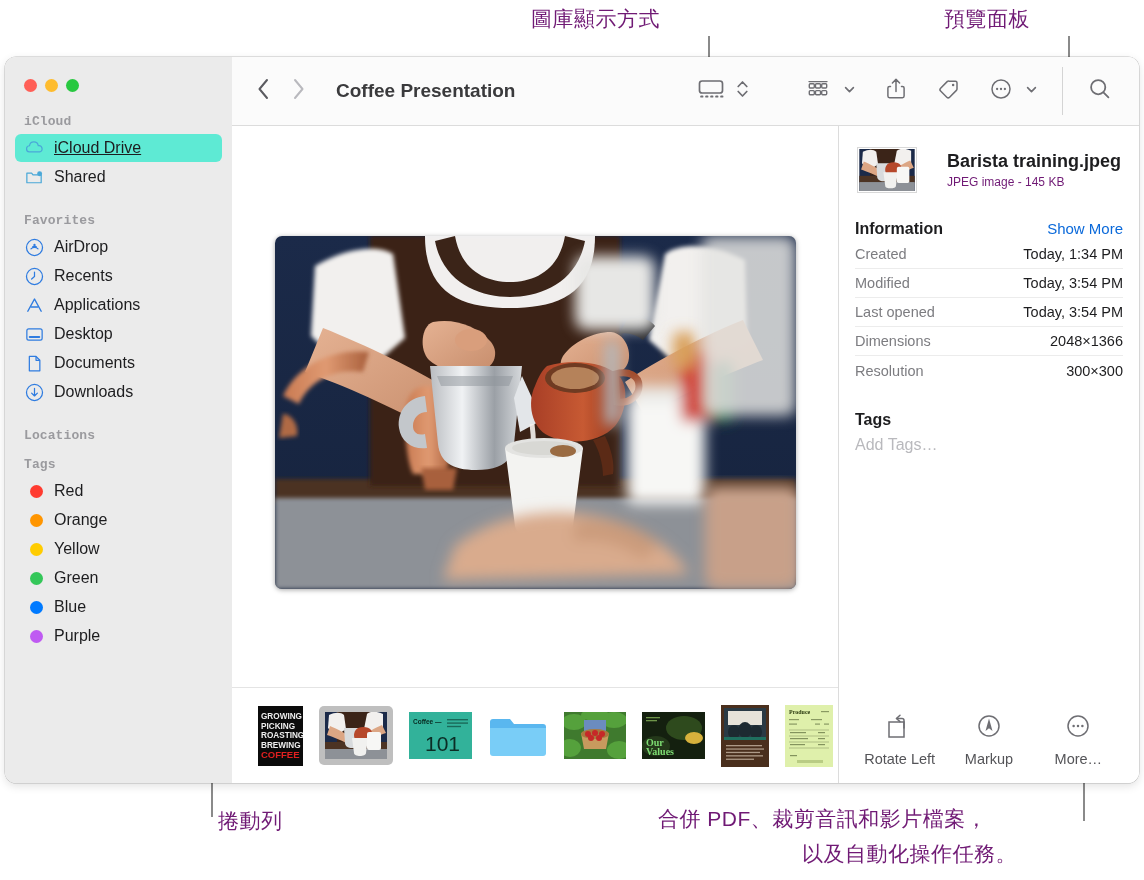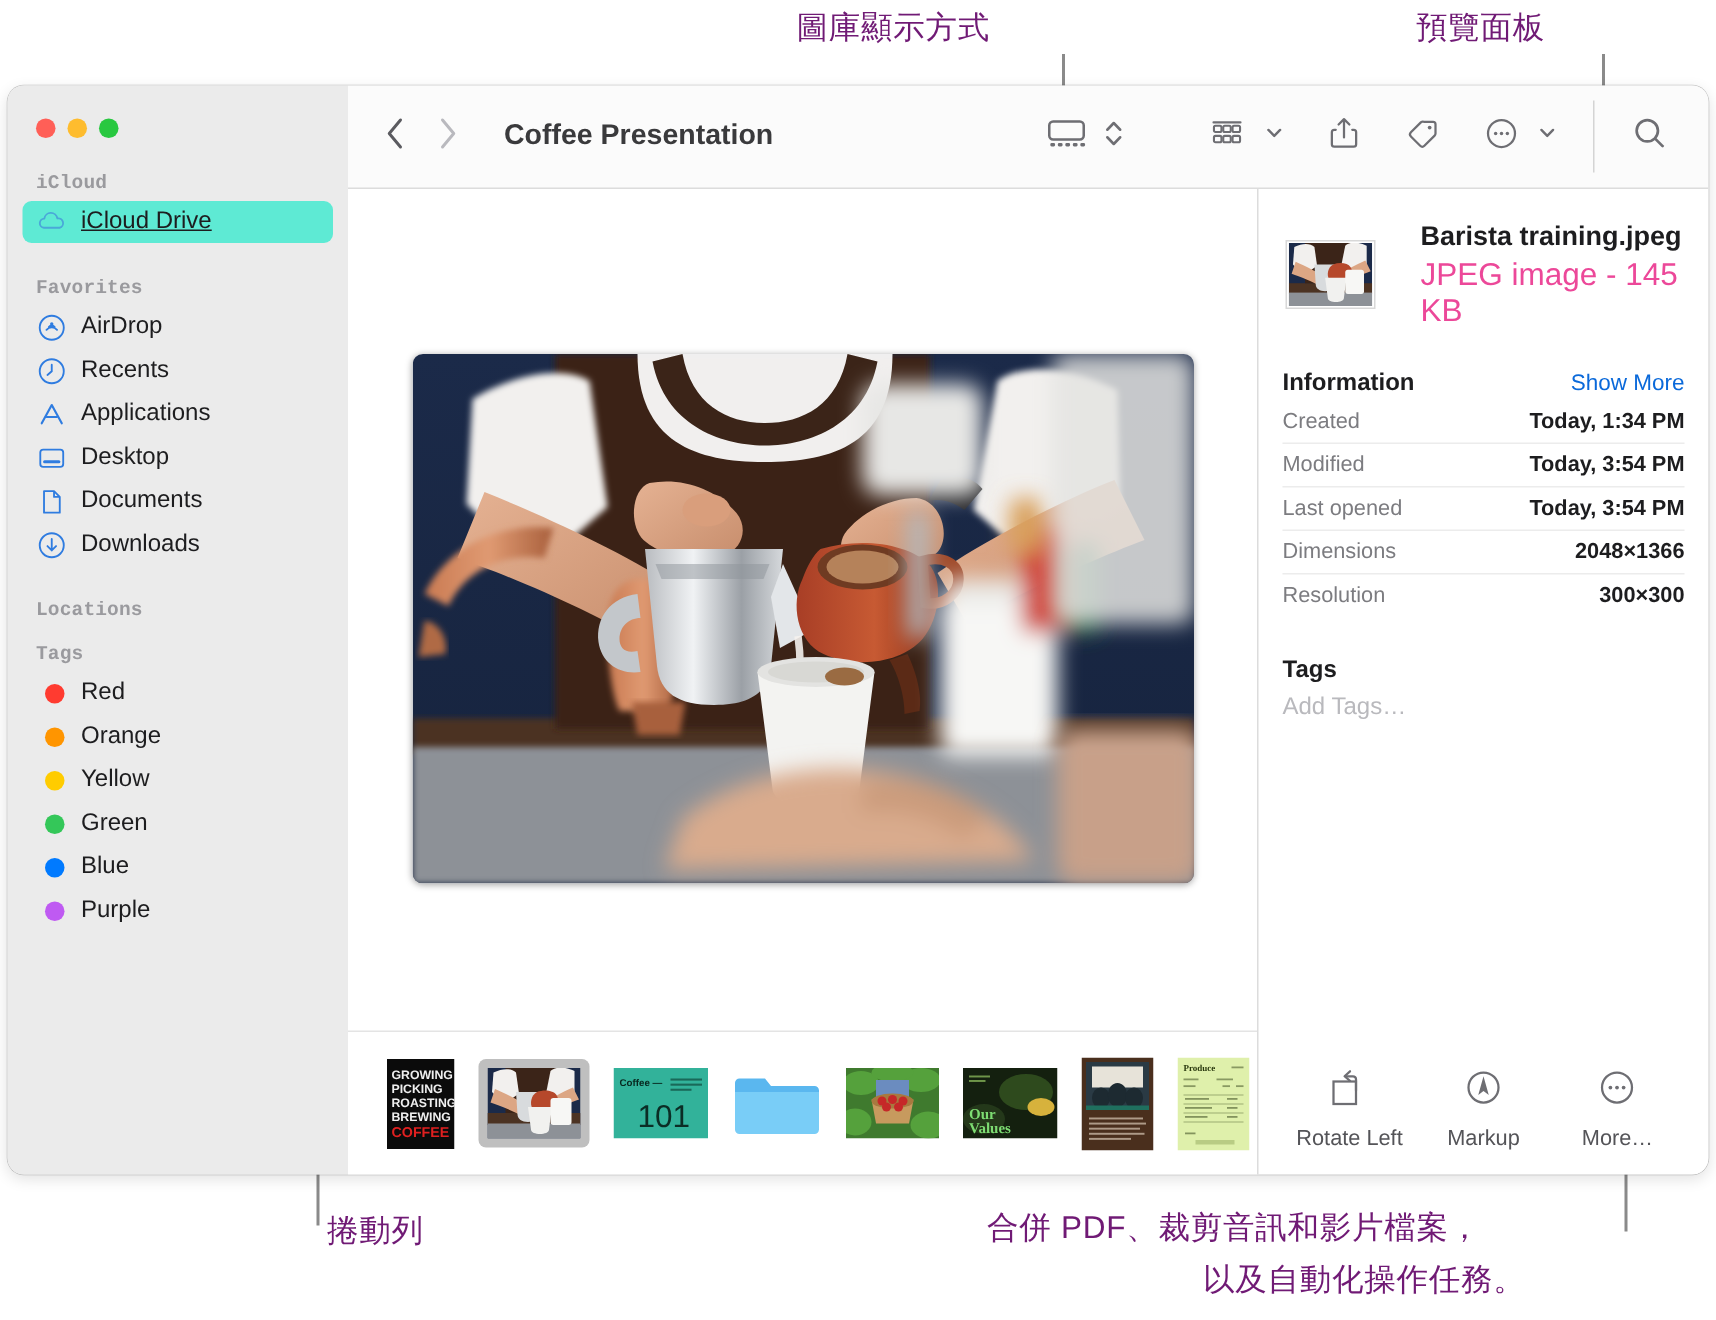--- a/index.html
+++ b/index.html
@@ -116,37 +116,37 @@
     width: 301px; flex: 0 0 301px;
     border-left: 1px solid #dcdcdc;
     background: #fff;
     display: flex; flex-direction: column;
     padding: 0 16px;
     position: relative;
   }
   .pv-head { display: flex; align-items: center; gap: 30px; padding: 21px 0 0 2px; }
   .pv-thumb { width: 60px; height: 46px; border: 1px solid #d8d8d8; background:#fff; padding:1px; flex:0 0 60px; overflow:hidden; }
   .pv-name { font-size: 18px; font-weight: bold; color: #1d1d1f; line-height: 1.2; }
-  .pv-kind { font-size: 21px; color: #ec4899; margin-top: 3px; }
+  .pv-kind { font-size: 12px; color: #701a75; margin-top: 3px; }
   .pv-sec {
     display: flex; align-items: baseline; justify-content: space-between;
     margin-top: 27px; margin-bottom: 2px;
   }
   .pv-sec-title { font-size: 16px; font-weight: bold; color: #1d1d1f; }
   .pv-link { font-size: 15px; color: #0a69da; }
   .inforow {
     display: flex; justify-content: space-between; align-items: center;
     height: 29px;
     border-bottom: 1px solid #ececec;
     font-size: 14.5px;
     text-align: center;
   }
   .inforow:last-child { border-bottom: none; }
   .ik { color: #7c7c80; }
-  .iv { color: #1d1d1f; font-weight: bold; }
+  .iv { color: #1d1d1f; font-weight: normal; }
   .tags-title { font-size: 16px; font-weight: bold; color: #1d1d1f; margin-top: 26px; }
   .tags-add { font-size: 16px; color: #b9b9bd; margin-top: 7px; }
   .pv-actions {
     margin-top: auto;
     display: flex; justify-content: space-around; align-items: flex-end;
     padding-bottom: 16px;
   }
   .pv-act { display: flex; flex-direction: column; align-items: center; gap: 7px; width: 92px; }
   .pv-act-label { font-size: 14.5px; color: #545458; }
 </style>
@@ -176,20 +176,29 @@
     </div>
 
     <div class="sb-section">iCloud</div>
     <div class="sb-item selected">
       <span class="sb-ico">
         <svg width="21" height="21" viewBox="0 0 22 22">
             <path d="M5.5 14.5a3.2 3.2 0 0 1 .3-6.38A4.6 4.6 0 0 1 14.9 8a3.35 3.35 0 0 1 1.6 6.5z" fill="none" stroke="#4aa8d8" stroke-width="1.3" stroke-linejoin="round"></path>
           </svg>
       </span>
       <span>iCloud Drive</span>
+    </div>
+    <div class="sb-item">
+      <span class="sb-ico">
+        <svg width="21" height="21" viewBox="0 0 22 22">
+            <path d="M3 6.5h5l1.4 1.8H18v8.2H3z" fill="none" stroke="#4aa8d8" stroke-width="1.3" stroke-linejoin="round"></path>
+            <circle cx="16.4" cy="7" r="2.6" fill="#4aa8d8"></circle>
+          </svg>
+      </span>
+      <span>Shared</span>
     </div>
 
     <div class="sb-section">Favorites</div>
     <div class="sb-item">
       <span class="sb-ico">
         <svg width="21" height="21" viewBox="0 0 22 22">
             <circle cx="11" cy="11" r="8.4" fill="none" stroke="#2f7ce0" stroke-width="1.3"></circle>
             <path d="M7.3 12.4a5 5 0 0 1 7.4 0M9 10.4a2.8 2.8 0 0 1 4 0" fill="none" stroke="#2f7ce0" stroke-width="1.3" stroke-linecap="round"></path>
             <circle cx="11" cy="8.3" r="1.2" fill="#2f7ce0"></circle>
           </svg>

